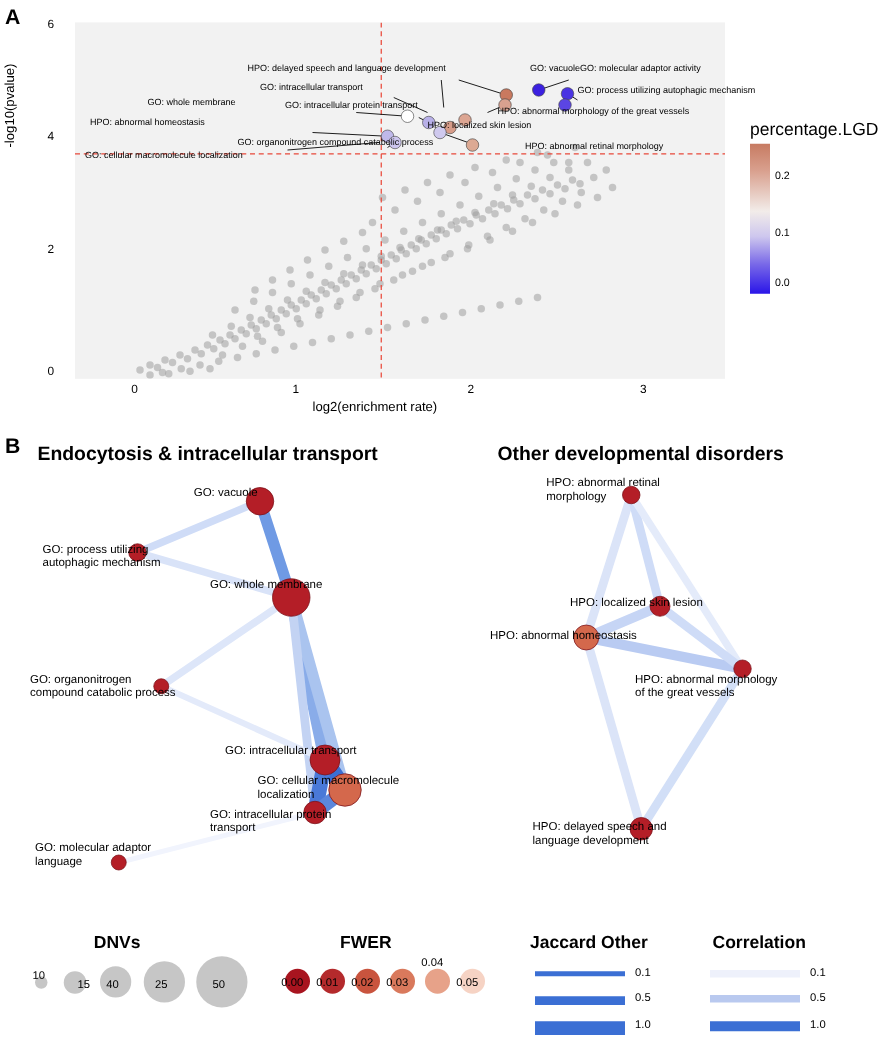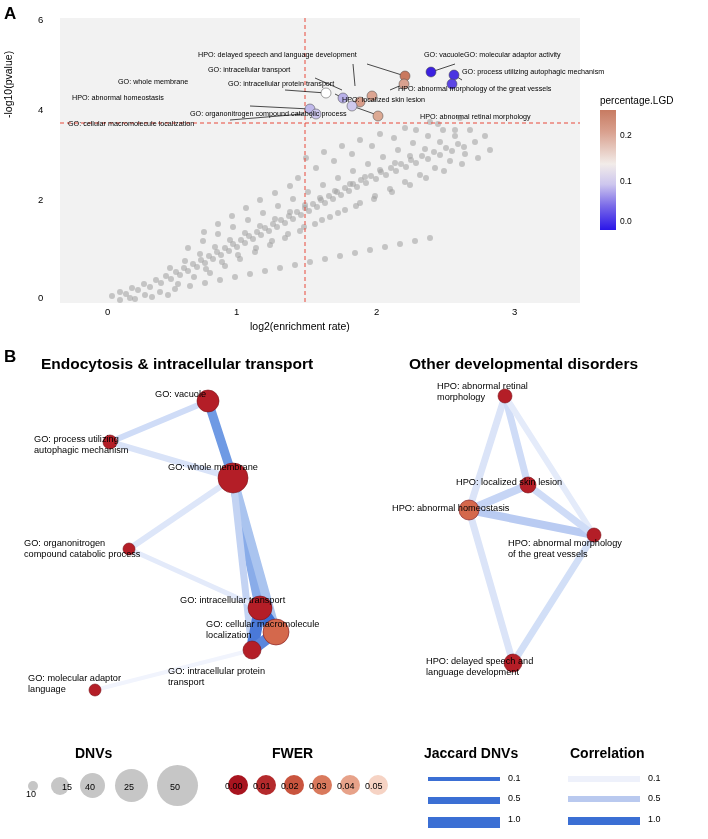--- a/index.html
+++ b/index.html
@@ -46,28 +46,28 @@
   }
   .annot{
     position:absolute;
     font-size:7.2px;
     color:#000;
     white-space:nowrap;
     line-height:1.15;
   }
   
   #legend-A{position:absolute;left:600px;top:95px;width:100px;}
-  #legend-A .legend-title{font-size:10px;margin-bottom:4px;}
+  #legend-A .legend-title{font-size:14px;margin-bottom:4px;}
   #legend-bar{width:16px;height:120px;position:relative;
      background:linear-gradient(to bottom,#c77b62 0%,#d9a08e 18%,#f2ece9 45%,#cdc6ee 62%,#7a6ae8 80%,#2a15e8 100%);
      border:0;}
   .legend-tick{position:absolute;left:20px;font-size:8.5px;}
   
   #panelB{position:absolute;left:0;top:345px;width:708px;height:380px;}
-  .netw-title{position:absolute;font-size:15.5px;font-weight:bold;margin-left:11px;}
+  .netw-title{position:absolute;font-size:15.5px;font-weight:bold;}
   .node-label{position:absolute;font-size:9.2px;text-align:left;line-height:1.18;white-space:pre-line;}
   
   #legend-bottom{position:absolute;left:0;top:725px;width:708px;height:114px;}
   .leg-head{position:absolute;font-size:14px;font-weight:bold;}
   .leg-small{position:absolute;font-size:9px;}
   .dot{position:absolute;border-radius:50%;}
   .bar{position:absolute;height:9px;}
 </style>
 </head>
 <body>
@@ -416,21 +416,21 @@
 
 <div class="node-label" style="left:155px;top:389px;width:110px;">GO: vacuole</div>
 <div class="node-label" style="left:34px;top:434px;width:140px;">GO: process utilizing
 autophagic mechanism</div>
 <div class="node-label" style="left:168px;top:462px;width:140px;">GO: whole membrane</div>
 <div class="node-label" style="left:24px;top:538px;width:200px;">GO: organonitrogen
 compound catabolic process</div>
 <div class="node-label" style="left:180px;top:595px;width:170px;">GO: intracellular transport</div>
 <div class="node-label" style="left:206px;top:619px;width:176px;">GO: cellular macromolecule
 localization</div>
-<div class="node-label" style="left:168px;top:666px;width:160px;">GO: intracellular protein
+<div class="node-label" style="left:168px;top:646px;width:160px;">GO: intracellular protein
 transport</div>
 <div class="node-label" style="left:28px;top:673px;width:146px;">GO: molecular adaptor
 language</div>
 
 <div class="node-label" style="left:437px;top:381px;width:150px;">HPO: abnormal retinal
 morphology</div>
 <div class="node-label" style="left:456px;top:477px;width:160px;">HPO: localized skin lesion</div>
 <div class="node-label" style="left:392px;top:503px;width:175px;">HPO: abnormal homeostasis</div>
 <div class="node-label" style="left:508px;top:538px;width:186px;">HPO: abnormal morphology
 of the great vessels</div>
@@ -438,41 +438,41 @@
 language development</div>
 
 <div id="legend-bottom">
 
   <div class="leg-head" style="left:75px;top:20px;">DNVs</div>
   <div class="dot" style="left:28px;top:56px;width:10px;height:10px;background:#c6c6c6;"></div>
   <div class="dot" style="left:51px;top:52px;width:18px;height:18px;background:#c6c6c6;"></div>
   <div class="dot" style="left:80px;top:48px;width:25px;height:25px;background:#c6c6c6;"></div>
   <div class="dot" style="left:115px;top:44px;width:33px;height:33px;background:#c6c6c6;"></div>
   <div class="dot" style="left:157px;top:40px;width:41px;height:41px;background:#c6c6c6;"></div>
-  <div class="leg-small" style="left:26px;top:64px;">10</div>
+  <div class="leg-small" style="left:26px;top:50px;">10</div>
   <div class="leg-small" style="left:62px;top:57px;">15</div>
   <div class="leg-small" style="left:85px;top:57px;">40</div>
   <div class="leg-small" style="left:124px;top:57px;">25</div>
   <div class="leg-small" style="left:170px;top:57px;">50</div>
 
   <div class="leg-head" style="left:272px;top:20px;">FWER</div>
   <div class="dot" style="left:228px;top:50px;width:20px;height:20px;background:#a8141f;"></div>
   <div class="dot" style="left:256px;top:50px;width:20px;height:20px;background:#b42a2c;"></div>
   <div class="dot" style="left:284px;top:50px;width:20px;height:20px;background:#c9543e;"></div>
   <div class="dot" style="left:312px;top:50px;width:20px;height:20px;background:#d9795c;"></div>
   <div class="dot" style="left:340px;top:50px;width:20px;height:20px;background:#e7a289;"></div>
   <div class="dot" style="left:368px;top:50px;width:20px;height:20px;background:#f6d3c4;"></div>
   <div class="leg-small" style="left:225px;top:56px;">0.00</div>
   <div class="leg-small" style="left:253px;top:56px;">0.01</div>
   <div class="leg-small" style="left:281px;top:56px;">0.02</div>
   <div class="leg-small" style="left:309px;top:56px;">0.03</div>
-  <div class="leg-small" style="left:337px;top:56px;">0.04</div>
+  <div class="leg-small" style="left:337px;top:40px;">0.04</div>
   <div class="leg-small" style="left:365px;top:56px;">0.05</div>
 
-  <div class="leg-head" style="left:424px;top:20px;">Jaccard DNVs</div>
+  <div class="leg-head" style="left:424px;top:20px;">Jaccard Other</div>
   <div class="bar" style="left:428px;top:52px;width:72px;height:4px;background:#3b6fd4;"></div>
   <div class="leg-small" style="left:508px;top:48px;">0.1</div>
   <div class="bar" style="left:428px;top:72px;width:72px;height:7px;background:#3b6fd4;"></div>
   <div class="leg-small" style="left:508px;top:68px;">0.5</div>
   <div class="bar" style="left:428px;top:92px;width:72px;height:11px;background:#3b6fd4;"></div>
   <div class="leg-small" style="left:508px;top:89px;">1.0</div>
 
   <div class="leg-head" style="left:570px;top:20px;">Correlation</div>
   <div class="bar" style="left:568px;top:51px;width:72px;height:6px;background:#eef1fb;"></div>
   <div class="leg-small" style="left:648px;top:48px;">0.1</div>

